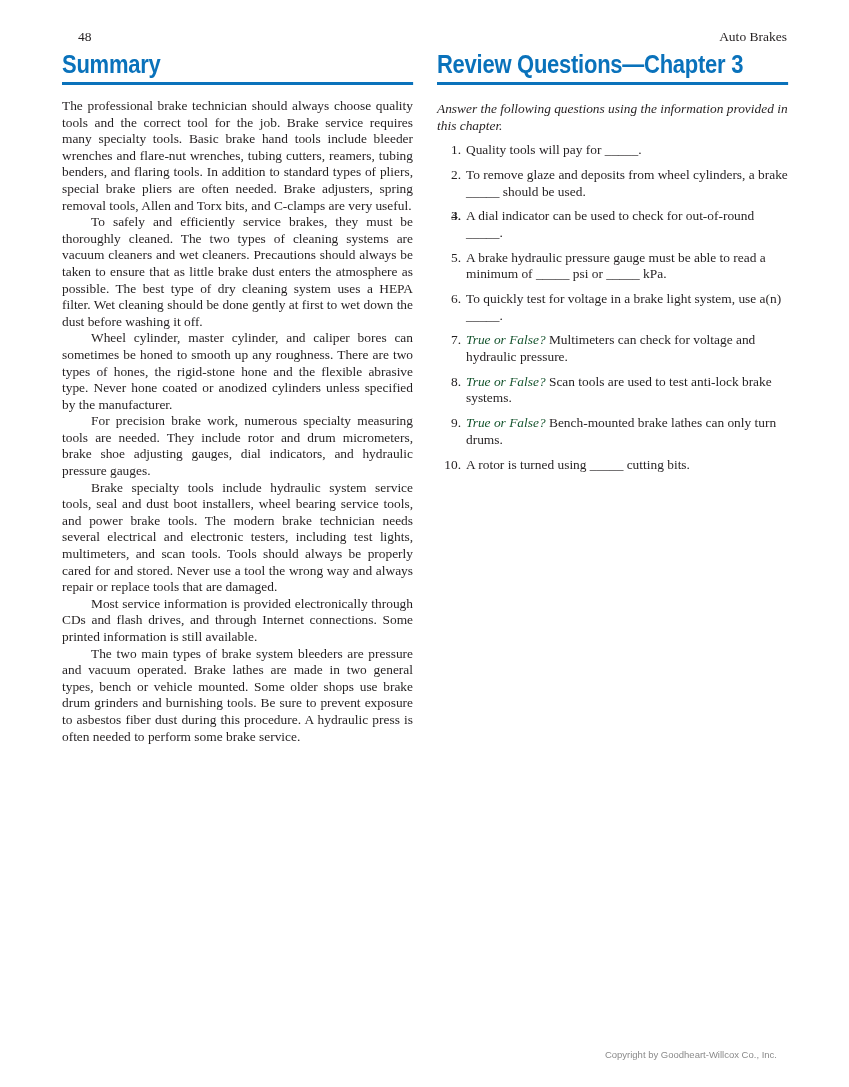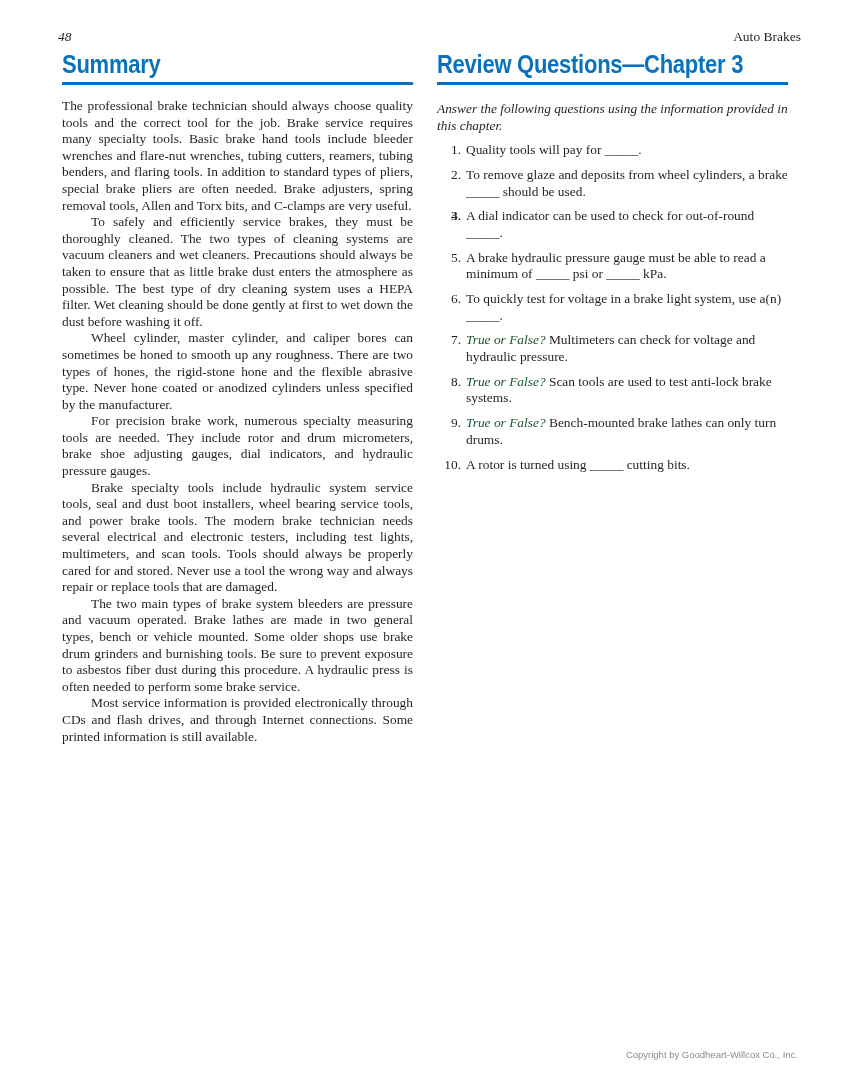--- a/index.html
+++ b/index.html
@@ -1,54 +1,54 @@
 <!DOCTYPE html>
 <html><head>
 <meta charset="utf-8">
 <style>
   html, body { margin:0; padding:0; background:#ffffff; }
   body { width:849px; height:1087px; position:relative; overflow:hidden;
          font-family:"Liberation Serif", "DejaVu Serif", serif; color:#231f20; }
   .runhead { position:absolute; top:29px; font-size:13.5px; }
-  #pnum { left:58px;font-style:italic; }
-  #booktitle { right:48px; }
+  #pnum { left:78px; }
+  #booktitle { right:62px; }
   .col { position:absolute; top:48px; width:351px; }
   #left { left:62px; }
   #right { left:437px; }
   .heading { font-family:"Liberation Sans", "DejaVu Sans", sans-serif; font-weight:bold;
              color:#0a72bb; font-size:25px; letter-spacing:-0.3px; line-height:32px;
              margin:0; padding:0 0 2px 0; border-bottom:3.5px solid #0a72bb;
              transform:scaleX(0.88); transform-origin:left; width:113.6%; }
   .summary-body { margin-top:13px; font-size:13.4px; line-height:16.6px; text-align:justify; hyphens:auto; }
   .summary-body p { margin:0; text-indent:29px; }
   .summary-body p.first { text-indent:0; }
   .intro { margin-top:16px; font-style:italic; font-size:13.4px; line-height:16.6px; }
   ol.questions { list-style:none; margin:8px 0 0 0; padding:0; font-size:13.4px; line-height:16.6px; }
   ol.questions li { position:relative; padding-left:29px; margin-bottom:8.2px; }
   ol.questions li .num { position:absolute; left:0; width:24px; text-align:right; }
   .tf { font-style:italic; color:#14532d; }
-  .footer { position:absolute; right:51px; top:1049px; font-family:"Liberation Sans", "DejaVu Sans", sans-serif;
+  .footer { position:absolute; right:72px; top:1049px; font-family:"Liberation Sans", "DejaVu Sans", sans-serif;
             font-size:9.5px; color:#8a8a8a; }
 </style>
 </head>
 <body>
 
 <div class="runhead" id="pnum">48</div>
 <div class="runhead" id="booktitle">Auto Brakes</div>
 
 <section class="col" id="left">
   <h2 class="heading">Summary</h2>
   <div class="summary-body">
     <p class="first">The professional brake technician should always choose quality tools and the correct tool for the job. Brake service requires many specialty tools. Basic brake hand tools include bleeder wrenches and flare-nut wrenches, tubing cutters, reamers, tubing benders, and flaring tools. In addition to standard types of pliers, special brake pliers are often needed. Brake adjusters, spring removal tools, Allen and Torx bits, and C-clamps are very useful.</p>
     <p>To safely and efficiently service brakes, they must be thoroughly cleaned. The two types of cleaning systems are vacuum cleaners and wet cleaners. Precautions should always be taken to ensure that as little brake dust enters the atmosphere as possible. The best type of dry cleaning system uses a HEPA filter. Wet cleaning should be done gently at first to wet down the dust before washing it off.</p>
     <p>Wheel cylinder, master cylinder, and caliper bores can sometimes be honed to smooth up any roughness. There are two types of hones, the rigid-stone hone and the flexible abrasive type. Never hone coated or anodized cylinders unless specified by the manufacturer.</p>
     <p>For precision brake work, numerous specialty measuring tools are needed. They include rotor and drum micrometers, brake shoe adjusting gauges, dial indicators, and hydraulic pressure gauges.</p>
     <p>Brake specialty tools include hydraulic system service tools, seal and dust boot installers, wheel bearing service tools, and power brake tools. The modern brake technician needs several electrical and electronic testers, including test lights, multimeters, and scan tools. Tools should always be properly cared for and stored. Never use a tool the wrong way and always repair or replace tools that are damaged.</p>
+    <p>Most service information is provided electronically through CDs and flash drives, and through Internet connections. Some printed information is still available.</p>
     <p>The two main types of brake system bleeders are pressure and vacuum operated. Brake lathes are made in two general types, bench or vehicle mounted. Some older shops use brake drum grinders and burnishing tools. Be sure to prevent exposure to asbestos fiber dust during this procedure. A hydraulic press is often needed to perform some brake service.</p>
-    <p>Most service information is provided electronically through CDs and flash drives, and through Internet connections. Some printed information is still available.</p>
   </div>
 </section>
 
 <section class="col" id="right">
   <h2 class="heading">Review Questions—Chapter 3</h2>
   <div class="intro">Answer the following questions using the information provided in this chapter.</div>
   <ol class="questions">
     <li><span class="num">1.</span><span>Quality tools will pay for _____.</span></li>
     <li><span class="num">2.</span><span>To remove glaze and deposits from wheel cylinders, a brake _____ should be used.</span></li>
     <li><span class="num">3.</span></li>

